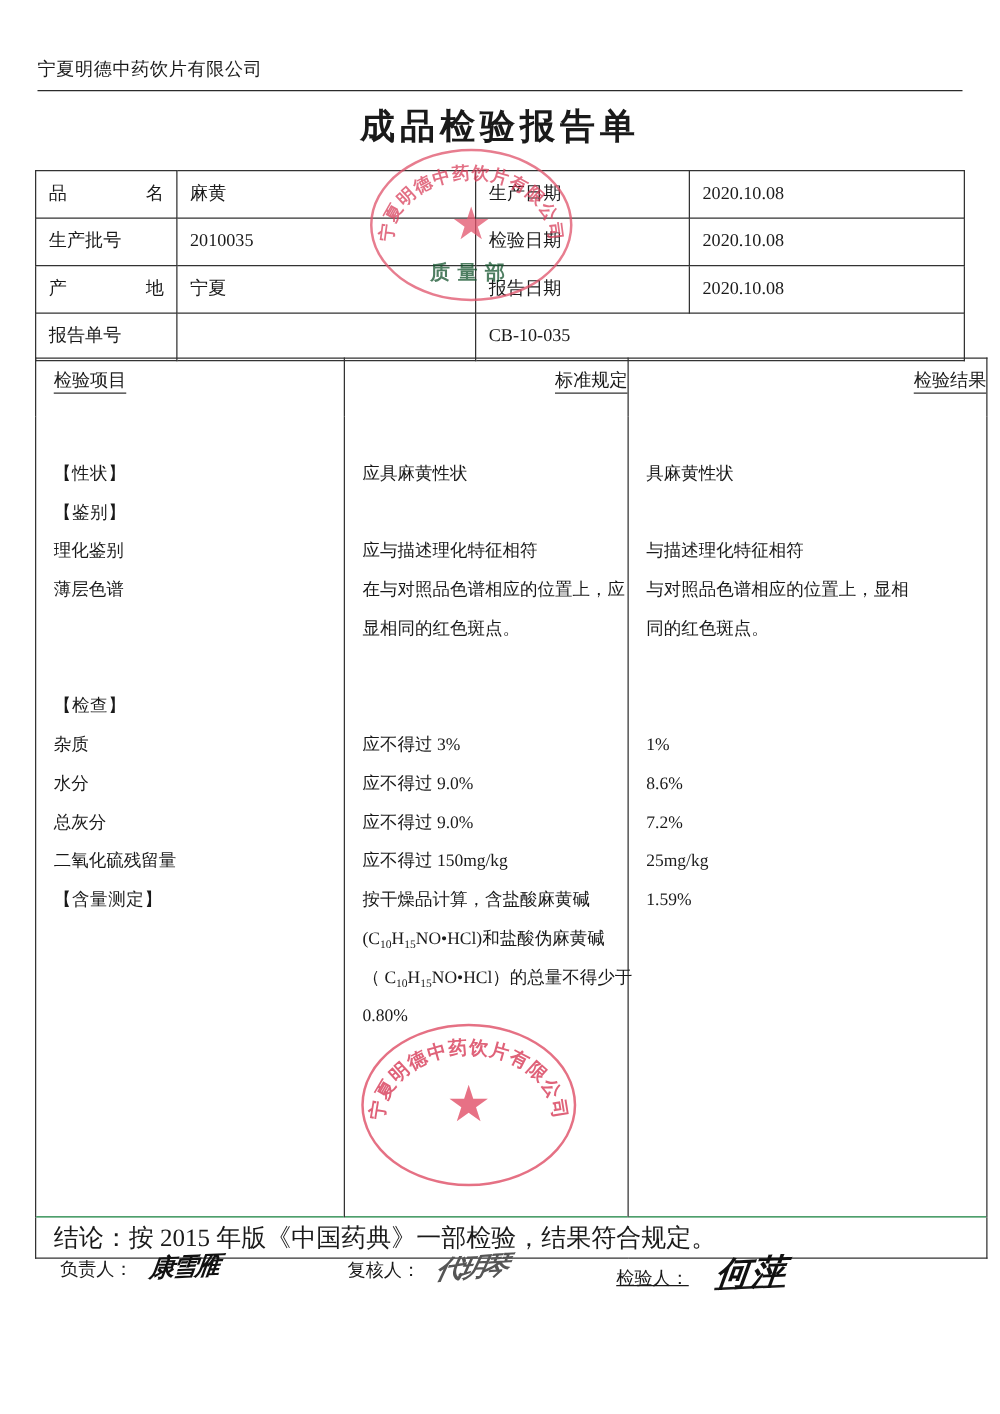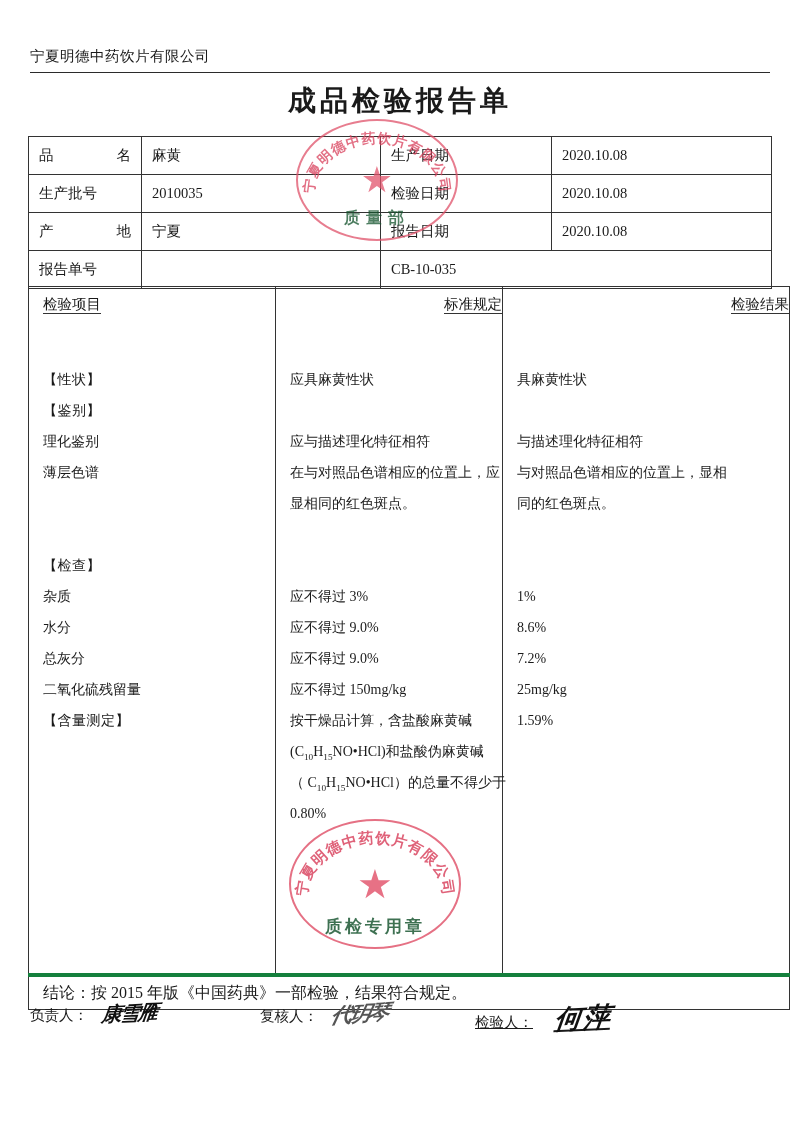--- a/index.html
+++ b/index.html
@@ -139,45 +139,45 @@
     white-space: nowrap;
   }
   .line.blank { }
   .bracket { letter-spacing: 0.5px; }
   sub {
     font-size: 0.66em;
     vertical-align: sub;
   }
 
   .conclusion-row td {
-    border-top: 4px solid #15803d;
+    border-top: 1px solid #15803d;
     border-bottom: 1px solid #333;
     height: 32px;
     padding: 0 14px;
     vertical-align: middle;
-    font-size: 16px;
+    font-size: 20px;
   }
 
   
   .sign-row {
     position: absolute;
     left: 30px;
     top: 1000px;
     width: 720px;
     display: flex;
     font-size: 14.5px;
   }
   .sign-block {
     display: flex;
     align-items: baseline;
   }
   .sign-block.b1 { width: 230px; }
   .sign-block.b2 { width: 215px; }
   .sign-block.b3 { width: 240px; text-decoration: underline; }
-  .sign-label { white-space: nowrap; }
+  .sign-label { white-space: nowrap; margin-left: 18px; }
   .sig {
     font-family: "DejaVu Serif", serif;
     font-style: italic;
     font-weight: 700;
     color: #111;
     margin-left: 14px;
     transform: skewX(-9deg) rotate(-2.5deg);
     white-space: nowrap;
   }
   .sig.s1 { font-size: 20px; letter-spacing: -2px; }
@@ -389,16 +389,15 @@
   </div>
 
   <div class="seal seal-main">
     <svg class="seal-arc" viewBox="0 0 168 126">
       <path id="arcMain" d="M 16,74 A 68,52 0 0 1 152,74" fill="none"></path>
       <text font-size="15" letter-spacing="1">
         <textPath href="#arcMain" startOffset="50%" text-anchor="middle">宁夏明德中药饮片有限公司</textPath>
       </text>
     </svg>
     <div class="star-glyph">★</div>
-    <div class="seal-bottom-text">质检专用章</div>
   </div>
 
 </div>
 
 </body></html>

